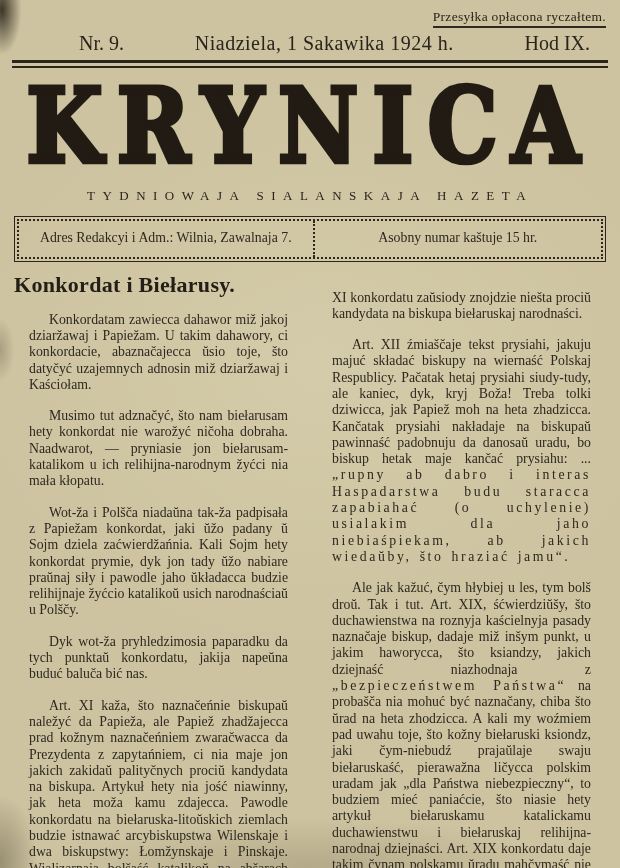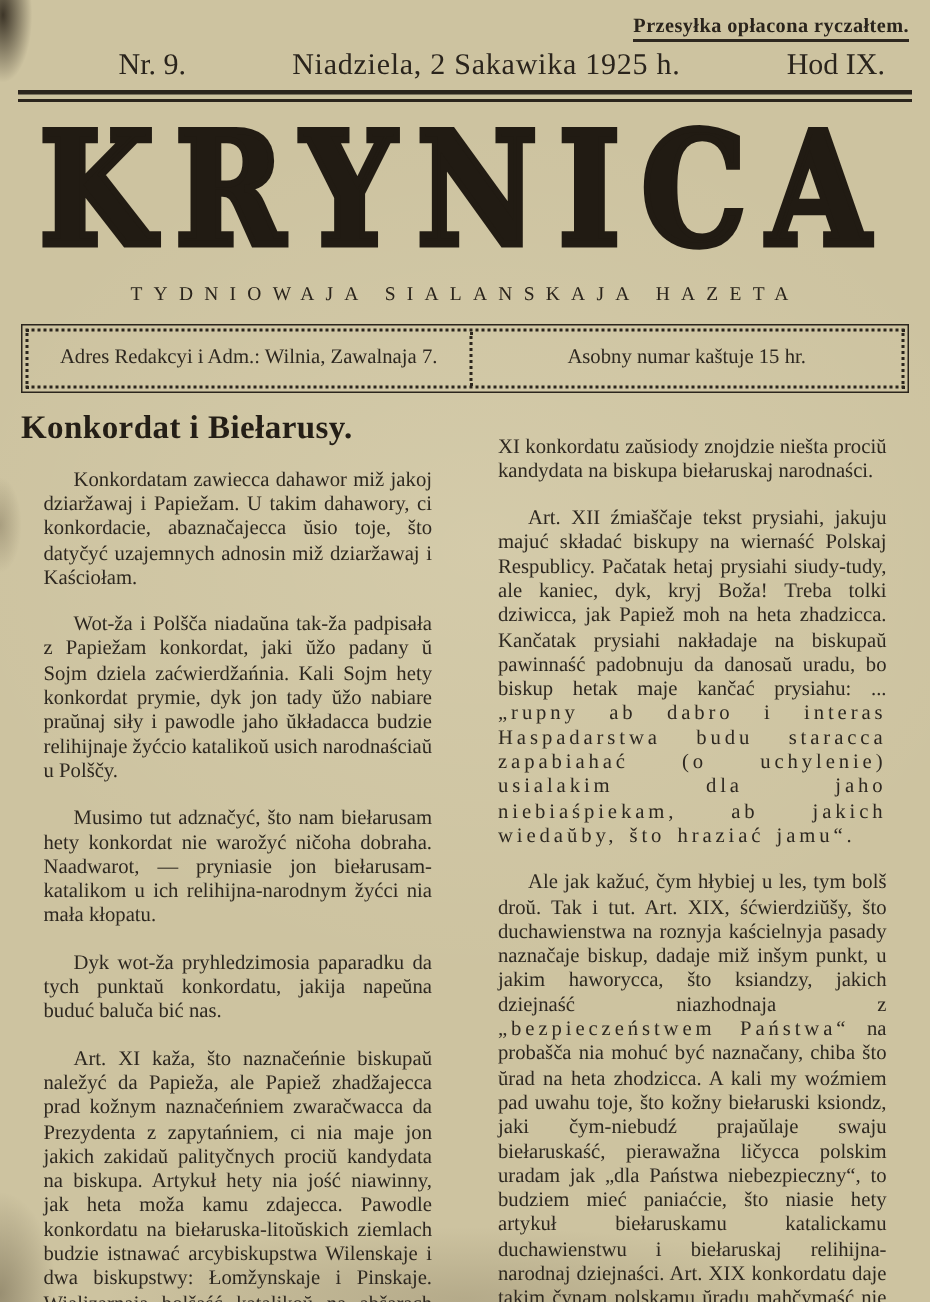--- a/index.html
+++ b/index.html
@@ -15,21 +15,21 @@
     background-image:
       radial-gradient(ellipse 26px 60px at 2px 10px, rgba(25,18,10,.8), rgba(25,18,10,0) 75%),
       radial-gradient(ellipse 18px 40px at 0px 350px, rgba(60,48,30,.25), rgba(60,48,30,0) 80%),
       radial-gradient(ellipse 50px 90px at 0px 862px, rgba(55,45,28,.35), rgba(55,45,28,0) 75%),
       radial-gradient(ellipse 420px 340px at 52% 42%, rgba(255,250,228,.14), rgba(255,250,228,0) 85%),
       radial-gradient(ellipse 300px 60px at 50% 866px, rgba(70,58,36,.18), rgba(70,58,36,0) 80%);
   }
   
   .topbar{display:flex;justify-content:flex-end;padding:9px 14px 0;}
   .stamp{
-    font-weight:bold;font-size:13.5px;letter-spacing:.3px;
+    font-weight:normal;font-size:13.5px;letter-spacing:.3px;
     border-bottom:2px solid #2e2820;padding-bottom:1px;color:#2a241c;text-align:center;
   }
   
   .issue-line{
     display:flex;align-items:baseline;justify-content:space-between;
     padding:4px 30px 0 48px;font-size:20px;color:#2a241c;margin-left:31px;
   }
   .issue-line .date{font-size:20px;letter-spacing:.5px;}
   .double-rule{
     margin:5px 12px 0;height:3px;
@@ -79,21 +79,21 @@
 <body>
 
 <div class="page">
 
   <div class="topbar">
     <span class="stamp">Przesyłka opłacona ryczałtem.</span>
   </div>
 
   <div class="issue-line">
     <span class="nr">Nr. 9.</span>
-    <span class="date">Niadziela, 2 Sakawika 1925 h.</span>
+    <span class="date">Niadziela, 1 Sakawika 1924 h.</span>
     <span class="year">Hod IX.</span>
   </div>
 
   <div class="double-rule"></div>
 
   <div class="masthead">
     <div class="masthead-title">KRYNICA</div>
     <div class="masthead-subtitle">TYDNIOWAJA SIALANSKAJA HAZETA</div>
   </div>
 
@@ -106,22 +106,22 @@
         <div class="b">Asobny numar kaštuje 15 hr.</div>
       </div>
     </div>
   </div>
 
   <div class="article">
 
     <div class="col col-left">
       <h1 class="article-title">Konkordat i Biełarusy.</h1>
       <p>Konkordatam zawiecca dahawor miž jakoj dziaržawaj i Papiežam. U takim dahawory, ci konkordacie, abaznačajecca ŭsio toje, što datyčyć uzajemnych adnosin miž dziaržawaj i Kaściołam.</p>
+      <p>Musimo tut adznačyć, što nam biełarusam hety konkordat nie warožyć ničoha dobraha. Naadwarot, — pryniasie jon biełarusam-katalikom u ich relihijna-narodnym žyćci nia mała kłopatu.</p>
       <p>Wot-ža i Polšča niadaŭna tak-ža padpisała z Papiežam konkordat, jaki ŭžo padany ŭ Sojm dziela zaćwierdžańnia. Kali Sojm hety konkordat prymie, dyk jon tady ŭžo nabiare praŭnaj siły i pawodle jaho ŭkładacca budzie relihijnaje žyćcio katalikoŭ usich narodnaściaŭ u Polščy.</p>
-      <p>Musimo tut adznačyć, što nam biełarusam hety konkordat nie warožyć ničoha dobraha. Naadwarot, — pryniasie jon biełarusam-katalikom u ich relihijna-narodnym žyćci nia mała kłopatu.</p>
       <p>Dyk wot-ža pryhledzimosia paparadku da tych punktaŭ konkordatu, jakija napeŭna buduć baluča bić nas.</p>
       <p>Art. XI kaža, što naznačeńnie biskupaŭ naležyć da Papieža, ale Papiež zhadžajecca prad kožnym naznačeńniem zwaračwacca da Prezydenta z zapytańniem, ci nia maje jon jakich zakidaŭ palityčnych prociŭ kandydata na biskupa. Artykuł hety nia jość niawinny, jak heta moža kamu zdajecca. Pawodle konkordatu na biełaruska-litoŭskich ziemlach budzie istnawać arcybiskupstwa Wilenskaje i dwa biskupstwy: Łomžynskaje i Pinskaje. Wializarnaja bolšaść katalikoŭ na abšarach hetych biskupstwaŭ, ci dyecezijaŭ, heta kataliki-biełarusy, dla jakich, ci samych biskupaŭ, ci ich pamocnikaŭ, ale treba dać biełarusaŭ. Dyk kab Rym, zrazumieŭšy heta i zhadziŭsia na dwuch-troch biskupaŭ-biełarusaŭ, to polski ŭrad da hetaha-ž nie dapuścić, jon zhodna z art.</p>
     </div>
 
     <div class="col col-right">
       <p class="no-indent">XI konkordatu zaŭsiody znojdzie niešta prociŭ kandydata na biskupa biełaruskaj narodnaści.</p>
       <p><span>Art. XII źmiaščaje tekst prysiahi, jakuju majuć składać biskupy na wiernaść Polskaj Respublicy. Pačatak hetaj prysiahi siudy-tudy, ale kaniec, dyk, kryj Boža! Treba tolki dziwicca, jak Papiež moh na heta zhadzicca. Kančatak prysiahi nakładaje na biskupaŭ pawinnaść padobnuju da danosaŭ uradu, bo biskup hetak maje kančać prysiahu: ...</span><span class="sp">„rupny ab dabro i interas Haspadarstwa budu staracca zapabiahać (o uchylenie) usialakim dla jaho niebiaśpiekam, ab jakich wiedaŭby, što hraziać jamu“.</span></p>
       <p><span>Ale jak kažuć, čym hłybiej u les, tym bolš droŭ. Tak i tut. Art. XIX, śćwierdziŭšy, što duchawienstwa na roznyja kaścielnyja pasady naznačaje biskup, dadaje miž inšym punkt, u jakim haworycca, što ksiandzy, jakich dziejnaść niazhodnaja z </span><span class="sp">„bezpieczeństwem Państwa“</span><span> na probašča nia mohuć być naznačany, chiba što ŭrad na heta zhodzicca. A kali my woźmiem pad uwahu toje, što kožny biełaruski ksiondz, jaki čym-niebudź prajaŭlaje swaju biełaruskaść, pierawažna ličycca polskim uradam jak „dla Państwa niebezpieczny“, to budziem mieć paniaćcie, što niasie hety artykuł biełaruskamu katalickamu duchawienstwu i biełaruskaj relihijna-narodnaj dziejnaści. Art. XIX konkordatu daje takim čynam polskamu ŭradu mahčymaść nie dapuskać biełaruskich ksiandzoŭ da kirawańnia biełaruskimi parachwijami. Artykuł hety, kali konkordat budzie Sojmam pryniaty, budzie wymahać mnoha sił ad biełarusaŭ-katalikoŭ dziela baraćby z uradam za swaje prawy ŭ žyćci relihijnym, narodnym i hramadzkim.</span></p>
     </div>
 

